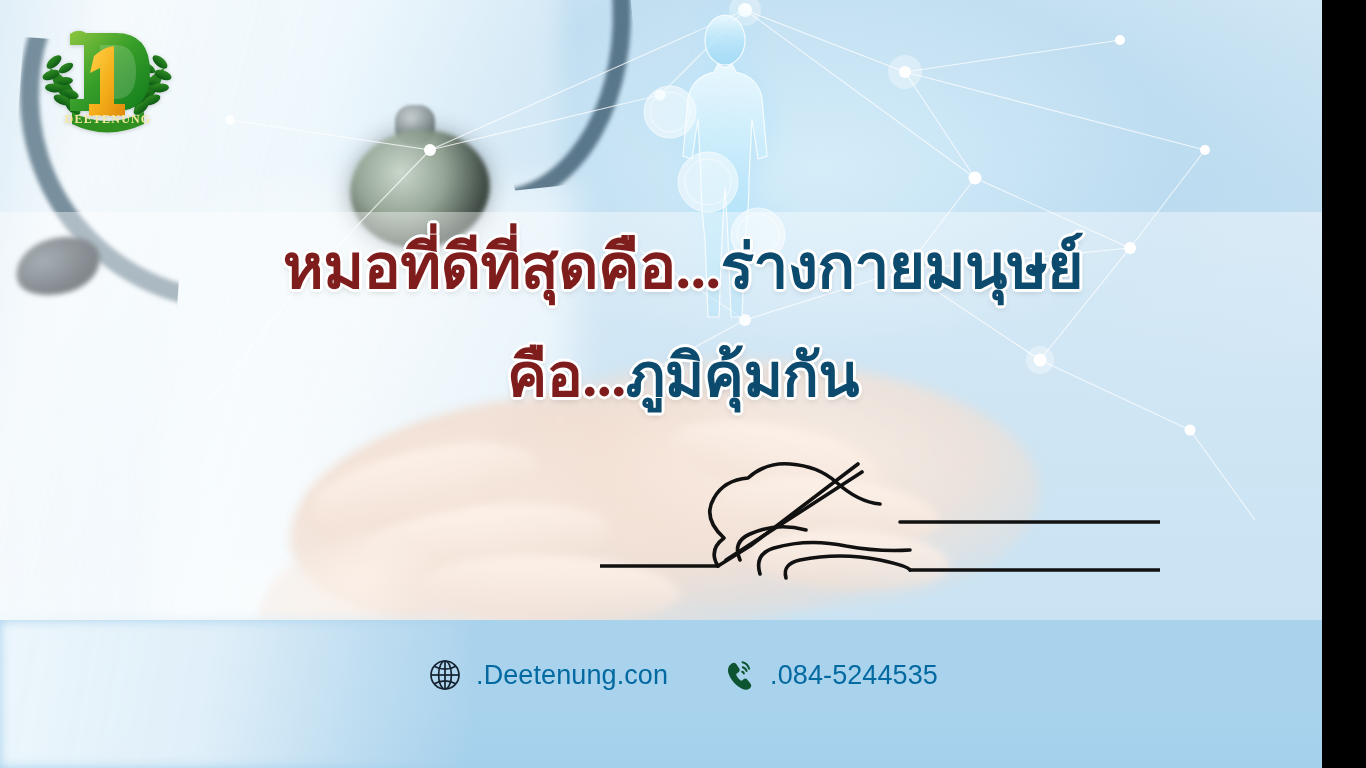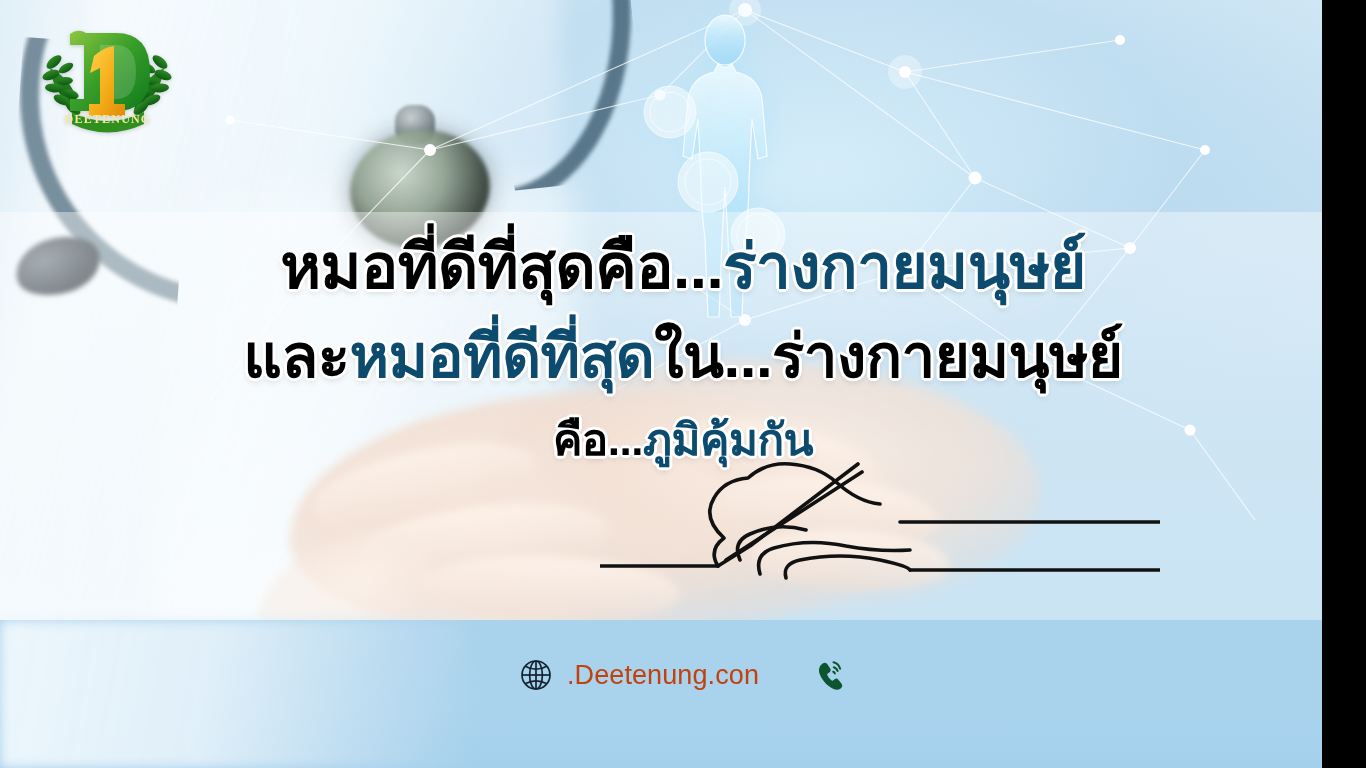--- a/index.html
+++ b/index.html
@@ -159,39 +159,39 @@
     white-space:nowrap;
     text-shadow:
       -2px -2px 0 #fff,  2px -2px 0 #fff,
       -2px  2px 0 #fff,  2px  2px 0 #fff,
       -3px  0   0 #fff,  3px  0   0 #fff,
        0   -3px 0 #fff,  0    3px 0 #fff,
        0 3px 7px rgba(0,0,0,.18);
   }
   .hl-line.l1{font-size:62px;}
   .hl-line.l2{font-size:60px;margin-top:22px;}
-  .hl-line.l3{font-size:44px;margin-top:24px;}
-  .blk{color:#000000;}
+  .hl-line.l3{font-size:60px;margin-top:40px;}
+  .blk{color:#7f1d1d;font-family:Liberation Serif, serif;}
   .grn{color:#0c4a6e;}
 
   
   .underline-art{
     position:absolute;left:600px;top:448px;width:560px;height:160px;
     pointer-events:none;
   }
   .underline-art svg{width:100%;height:100%;display:block;}
 
   
   .footer{
     position:absolute;left:0;top:658px;width:1366px;
     display:flex;justify-content:center;align-items:center;gap:54px;
   }
   .contact{
     display:flex;align-items:center;gap:14px;
-    font-size:27px;color:#c2410c;font-weight:500;
+    font-size:27px;color:#0369a1;font-weight:500;
     letter-spacing:.1px;
   }
   .contact .ico{width:34px;height:34px;display:block;flex:0 0 34px;}
   .contact .ico svg{width:100%;height:100%;display:block;}
 </style>
 </head>
 <body>
 
 <div id="poster">
 
@@ -344,23 +344,20 @@
       </g>
     </svg>
   </div>
 
   <div class="headline">
 
     <div class="hl-line l1">
       <span class="blk">หมอที่ดีที่สุดคือ...</span><span class="grn">ร่างกายมนุษย์</span>
     </div>
 
-    <div class="hl-line l2">
-      <span class="blk">และ</span><span class="grn">หมอที่ดีที่สุด</span><span class="blk">ใน...ร่างกายมนุษย์</span>
-    </div>
 
     <div class="hl-line l3">
       <span class="blk">คือ...</span><span class="grn">ภูมิคุ้มกัน</span>
     </div>
   </div>
 
   <div class="underline-art">
     <svg viewBox="0 0 560 160">
       <g fill="none" stroke="#111111" stroke-width="3.6" stroke-linecap="round" stroke-linejoin="round">
 
@@ -405,16 +402,17 @@
                    q-.8 .6 -.3 1.7 q1.2 2.8 3.9 5 q.9 .8 1.7 .2 l1.6 -1.2
                    q2.2 -1.6 3.8 .5 l3 3.9 q2 2.6 -.7 4.8 q-3 2.4 -7.2 .6
                    q-6.3 -2.7 -10.6 -8.9 Q5.6 15.9 6 11.2 q.3 -3.4 3.6 -5.6z" fill="#0d5430"></path>
           <g fill="none" stroke="#0d5430" stroke-width="2" stroke-linecap="round">
             <path d="M20.5 4.2 q5.2 1.4 6.6 6.6"></path>
             <path d="M20.8 9.2 q3 .9 3.8 3.9"></path>
             <path d="M20.2 13.8 q1.3 .4 1.7 1.7"></path>
           </g>
         </svg>
       </span>
+      <span>.084-5244535</span>
     </div>
   </div>
 
 </div>
 
 </body></html>

